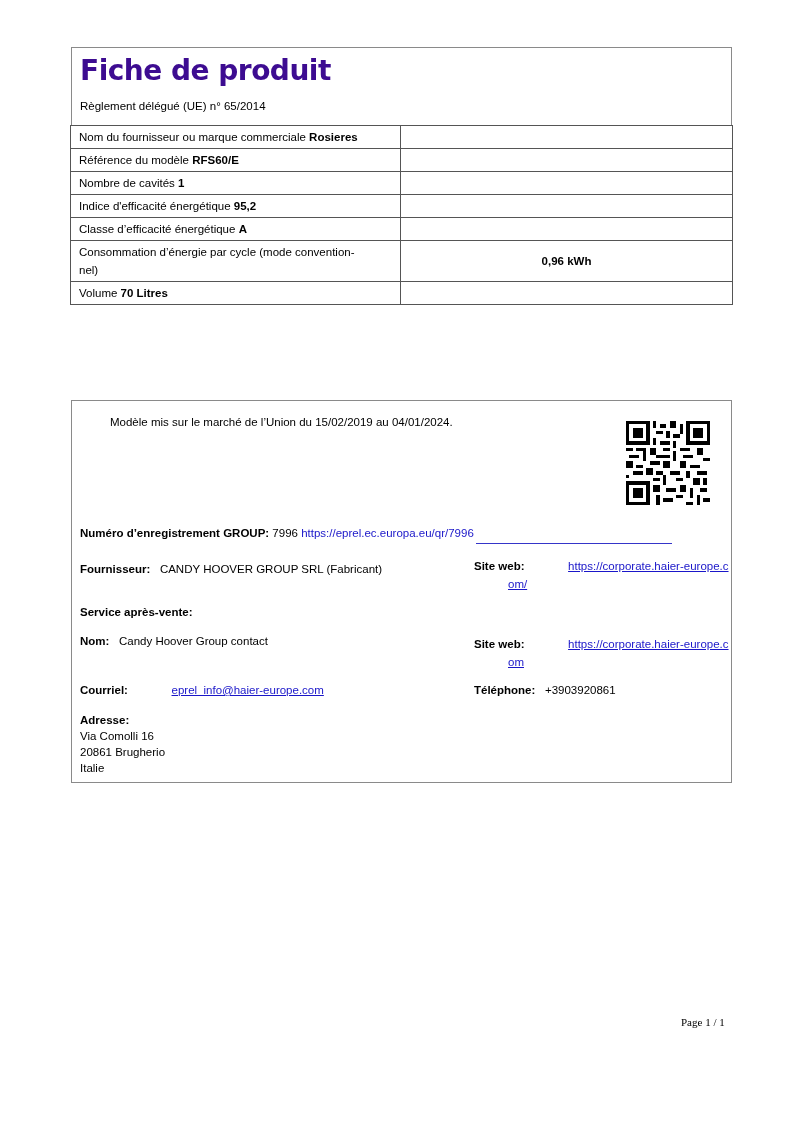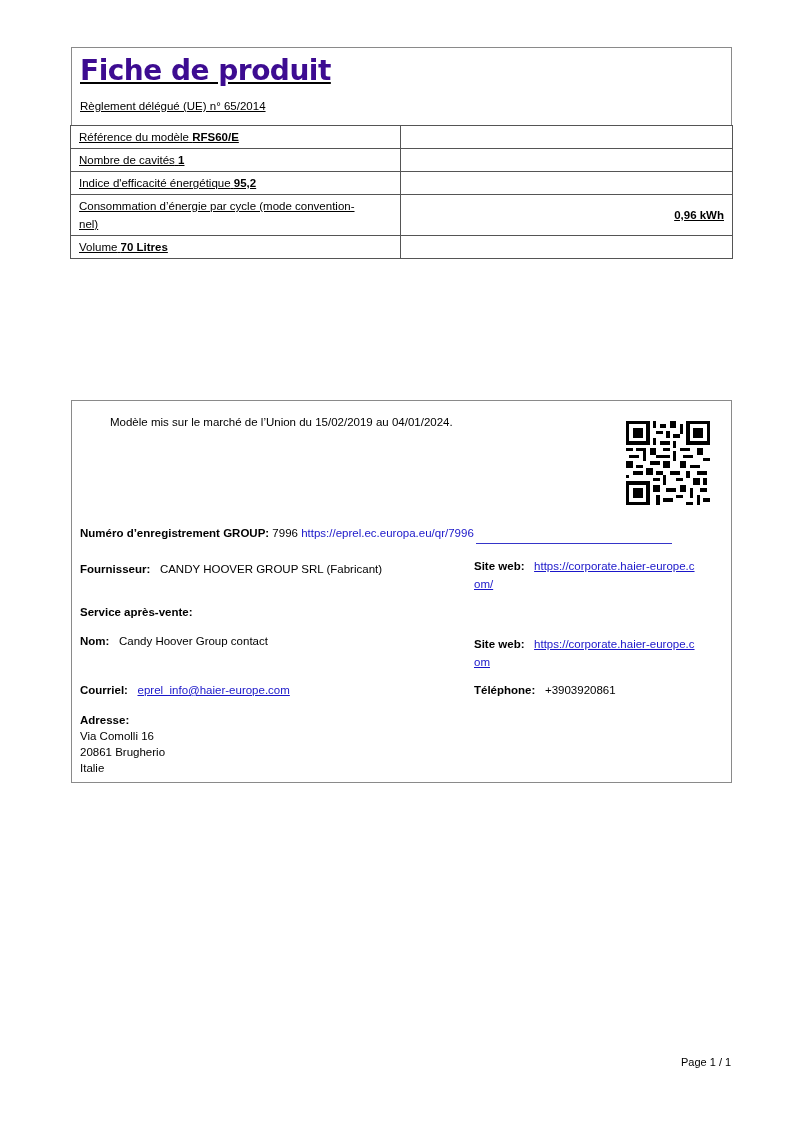--- a/index.html
+++ b/index.html
@@ -1,55 +1,63 @@
 <!DOCTYPE html>
 <html><head>
 <meta charset="utf-8">
 <style>
   html, body { margin:0; padding:0; background:#fff; }
   body { width:802px; height:1134px; position:relative; font-family:"Liberation Sans", sans-serif; color:#000; overflow:hidden; }
-  .page { position:absolute; left:71px; top:47px; width:661px;text-decoration:underline; }
+  .page { position:absolute; left:71px; top:47px; width:661px; }
   .box1 { border:1px solid #8a8a8a; border-bottom:none; }
   .title { font-family:"DejaVu Sans", sans-serif; font-weight:bold; font-size:28px; color:#3d0c91; padding:4px 0 0 8px; height:38px; line-height:38px; letter-spacing:-0.5px; }
   .subtitle { font-size:11.5px; padding:10px 0 0 8px; height:25px; }
   table.spec { width:663px; margin-left:-1px; border-collapse:collapse; font-size:11.5px; }
   table.spec td { border:1px solid #555; padding:0 8px; height:22px; vertical-align:middle; }
   table.spec td.l { width:313px; }
-  table.spec td.r { text-align:right; font-weight:bold; }
+  table.spec td.r { text-align:center; font-weight:bold; }
   table.spec tr.tall td { height:40px; line-height:18px; }
   table.spec td b { font-weight:bold; }
   .box2 { position:absolute; left:71px; top:400px; width:659px; height:381px; border:1px solid #8a8a8a; font-size:11.5px; }
   .abs { position:absolute; }
   .lbl { font-weight:bold; }
-  a.lnk { color:#1a16c9; text-decoration:underline; }
+  a.lnk { color:#1a16c9; text-decoration:underline;margin-left:34px; }
   .lnk-plain { color:#1a16c9; }
   .qr { position:absolute; left:554px; top:20px; width:84px; height:84px; }
-  .footer { position:absolute; left:681px; top:1056px; font-size:11px; font-family:Liberation Sans, sans-serif; }
+  .footer { position:absolute; left:681px; top:1016px; font-size:11px; font-family:Liberation Serif, serif; }
   .uline { position:absolute; height:1px; background:#3535c9; }
 </style>
 </head>
 <body>
 
 <div class="page">
   <div class="box1">
     <div class="title">Fiche de produit</div>
     <div class="subtitle">Règlement délégué (UE) n° 65/2014</div>
   </div>
   <table class="spec">
     <tbody>
+        <tr>
+      <td class="l"><span>Nom du fournisseur ou marque commerciale</span> <b>Rosieres</b></td>
+      <td class="r"></td>
+    </tr>
     <tr>
       <td class="l"><span>Référence du modèle</span> <b>RFS60/E</b></td>
       <td class="r"></td>
     </tr>
     <tr>
       <td class="l"><span>Nombre de cavités</span> <b>1</b></td>
       <td class="r"></td>
     </tr>
     <tr>
       <td class="l"><span>Indice d'efficacité énergétique</span> <b>95,2</b></td>
+      <td class="r"></td>
+    </tr>
+    <tr>
+      <td class="l"><span>Classe d’efficacité énergétique</span> <b>A</b></td>
       <td class="r"></td>
     </tr>
     <tr class="tall">
       <td class="l"><span>Consommation d’énergie par cycle (mode convention-</span><br><span>nel)</span></td>
       <td class="r">0,96 kWh</td>
     </tr>
     <tr>
       <td class="l"><span>Volume</span> <b>70 Litres</b></td>
       <td class="r"></td>
     </tr>

